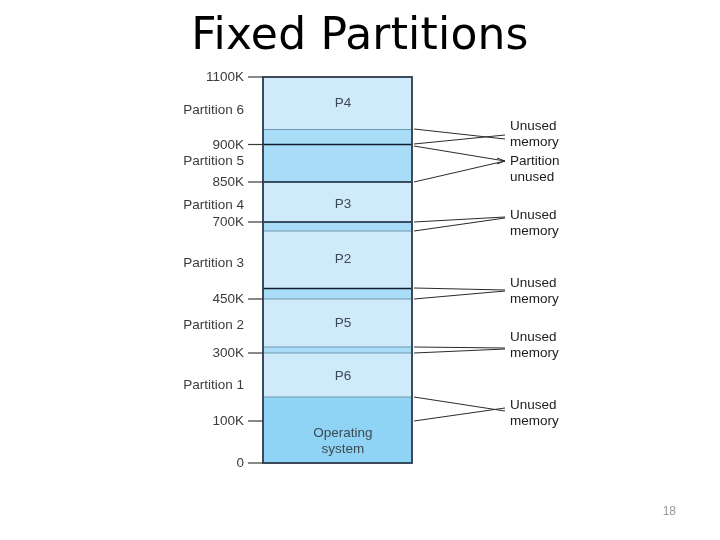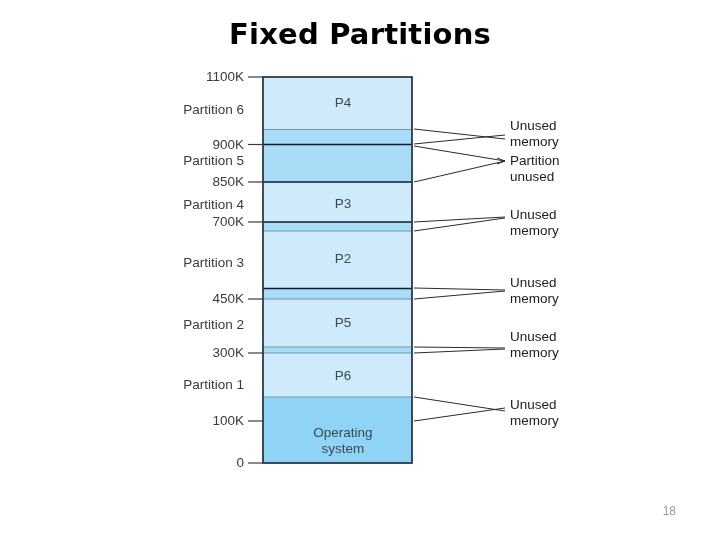--- a/index.html
+++ b/index.html
@@ -21,22 +21,22 @@
     width: 720px;
     height: 540px;
   }
   #slide-title {
     position: absolute;
     left: 0;
     top: 14px;
     width: 720px;
     text-align: center;
     font-family: "DejaVu Sans", sans-serif;
-    font-size: 29px;
-    font-weight: 700;
+    font-size: 44px;
+    font-weight: 400;
     color: #000000;
     letter-spacing: 0.2px;
     line-height: 40px;
   }
   #figure {
     position: absolute;
     left: 2px;
     top: 0;
     width: 720px;
     height: 540px;

